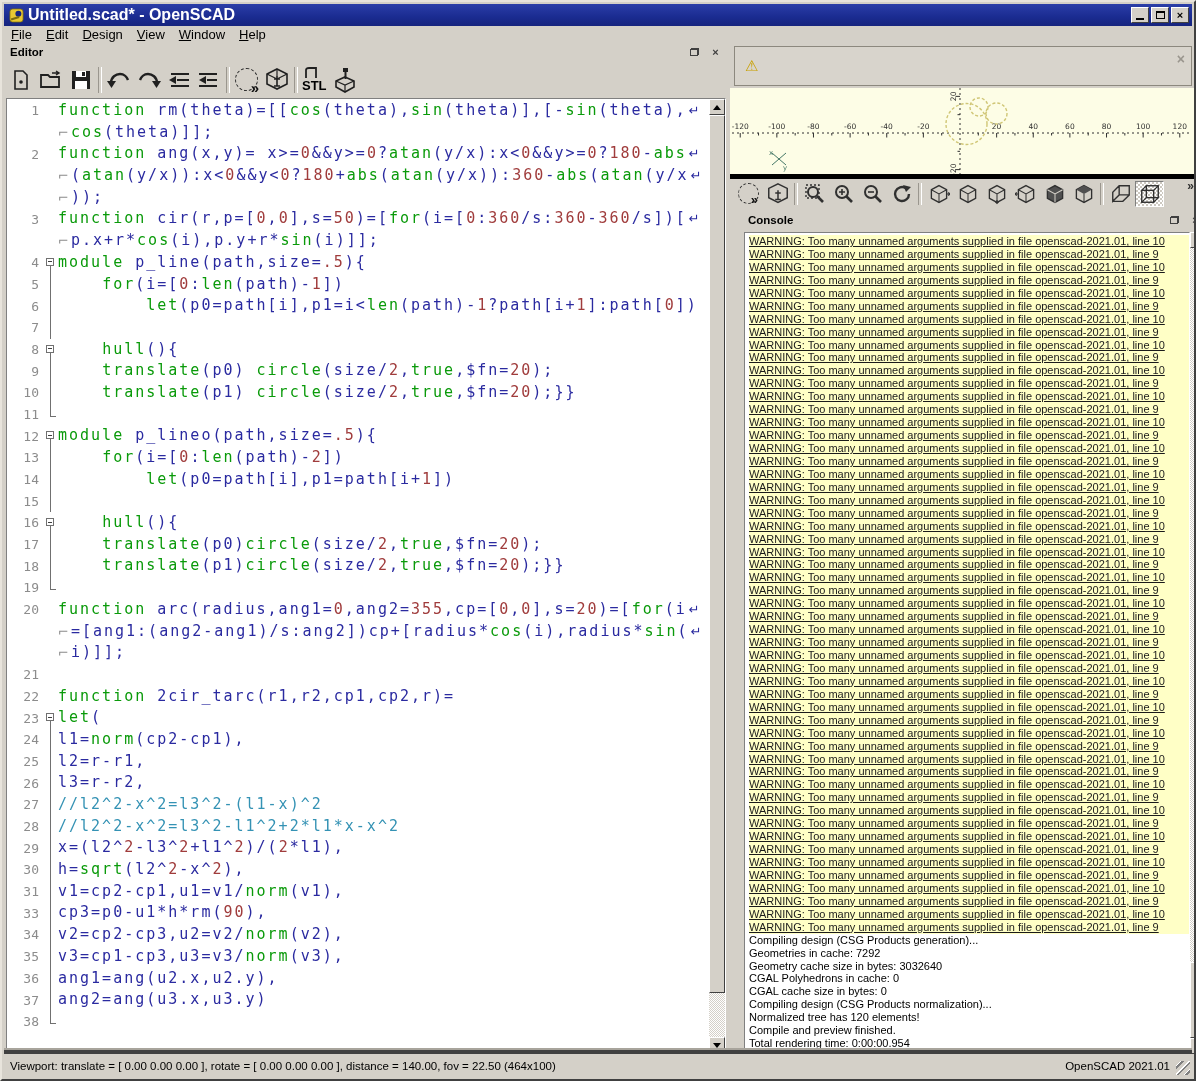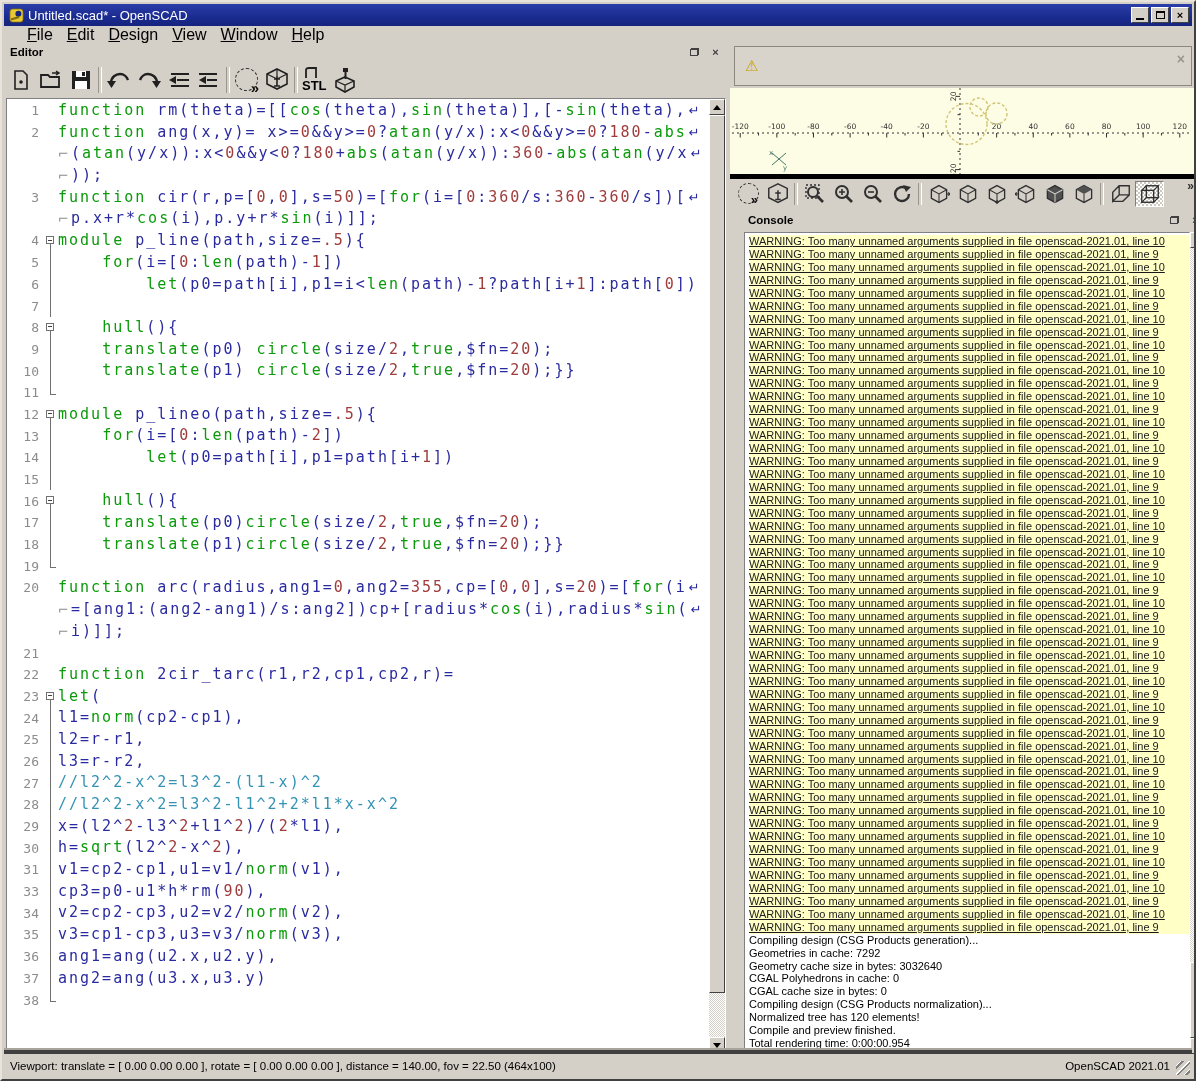--- a/index.html
+++ b/index.html
@@ -3,29 +3,29 @@
 <meta charset="utf-8">
 <style>
   html,body{margin:0;padding:0;background:#9a9a9a;font-family:"Liberation Sans",sans-serif;}
   #win{position:relative;width:1196px;height:1081px;background:#d4d0c8;
        border:2px solid;border-color:#e8e4dc #404040 #404040 #e8e4dc;box-sizing:border-box;overflow:hidden;}
   
   #titlebar{position:absolute;left:2px;top:2px;right:2px;height:22px;
     background:linear-gradient(180deg,#2b3ea8 0%,#1a2b90 60%,#16247e 100%);
     display:flex;align-items:center;padding:0 3px;}
   #titlebar .app-ico{width:15px;height:15px;margin:0 4px 0 2px;}
-  #title-text{color:#fff;font-weight:normal;font-size:13px;flex:1;white-space:nowrap;}
+  #title-text{color:#fff;font-weight:bold;font-size:16px;flex:1;white-space:nowrap;}
   .winbtn{width:18px;height:16px;background:#d4d0c8;border:1px solid;border-color:#fff #404040 #404040 #fff;
     margin-left:2px;display:flex;align-items:center;justify-content:center;font-size:11px;line-height:1;
     color:#000;font-weight:bold;box-sizing:border-box;}
   .winbtn .minbar{width:8px;height:2px;background:#000;margin-top:8px;}
   .winbtn .maxbox{width:9px;height:8px;border:1px solid #000;border-top:2px solid #000;box-sizing:border-box;}
   
-  #menubar{position:absolute;left:18px;top:24px;right:2px;height:17px;display:flex;align-items:center;
-    font-size:16px;color:#000;background:#d4d0c8;}
+  #menubar{position:absolute;left:2px;top:24px;right:2px;height:17px;display:flex;align-items:center;
+    font-size:13px;color:#000;background:#d4d0c8;}
   .menu-item{padding:1px 7px;white-space:nowrap;}
   .menu-item u{text-decoration:underline;}
   
   .panel-header{position:absolute;left:0;top:0;right:0;height:20px;font-size:11.5px;font-weight:bold;color:#000;
     display:flex;align-items:center;padding:0 6px;box-sizing:border-box;}
   .dockbtns{margin-left:auto;display:flex;gap:8px;}
   .dockbtn{width:13px;height:12px;display:flex;align-items:center;justify-content:center;color:#404040;
     font-size:11px;line-height:1;}
   .float-glyph{position:relative;width:9px;height:8px;}
   .float-glyph::before{content:"";position:absolute;right:0;top:0;width:6px;height:5px;border:1px solid #404040;}
@@ -218,20 +218,21 @@
             <path d="M12.5 5 V12" stroke="#202020" stroke-width="2"></path>
             <polygon points="12,10 21,14 21,20 12,25 3,20 3,14" fill="none" stroke="#202020" stroke-width="1.6"></polygon>
             <path d="M3 14 L12 18 L21 14 M12 18 V25" stroke="#202020" stroke-width="1.2" fill="none"></path>
           </svg>
       </span>
     </div>
 
     <div id="editor-body">
       <div id="code-rows">
           <div class="code-row"><span class="ln">1</span><span class="fold"></span><span class="codetext"><span class="tok-k">function</span><span class="tok-d"> rm(theta)=[[</span><span class="tok-k">cos</span><span class="tok-d">(theta),</span><span class="tok-k">sin</span><span class="tok-d">(theta)],[-</span><span class="tok-k">sin</span><span class="tok-d">(theta),</span><span class="wrapmark">↵</span></span></div>
+          <div class="code-row"><span class="ln"></span><span class="fold"></span><span class="codetext"><span class="leadmark">⌐</span><span class="tok-k">cos</span><span class="tok-d">(theta)]];</span></span></div>
           <div class="code-row"><span class="ln">2</span><span class="fold"></span><span class="codetext"><span class="tok-k">function</span><span class="tok-d"> ang(x,y)= x&gt;=</span><span class="tok-n">0</span><span class="tok-d">&amp;&amp;y&gt;=</span><span class="tok-n">0</span><span class="tok-d">?</span><span class="tok-k">atan</span><span class="tok-d">(y/x):x&lt;</span><span class="tok-n">0</span><span class="tok-d">&amp;&amp;y&gt;=</span><span class="tok-n">0</span><span class="tok-d">?</span><span class="tok-n">180</span><span class="tok-d">-</span><span class="tok-k">abs</span><span class="wrapmark">↵</span></span></div>
           <div class="code-row"><span class="ln"></span><span class="fold"></span><span class="codetext"><span class="leadmark">⌐</span><span class="tok-d">(</span><span class="tok-k">atan</span><span class="tok-d">(y/x)):x&lt;</span><span class="tok-n">0</span><span class="tok-d">&amp;&amp;y&lt;</span><span class="tok-n">0</span><span class="tok-d">?</span><span class="tok-n">180</span><span class="tok-d">+</span><span class="tok-k">abs</span><span class="tok-d">(</span><span class="tok-k">atan</span><span class="tok-d">(y/x)):</span><span class="tok-n">360</span><span class="tok-d">-</span><span class="tok-k">abs</span><span class="tok-d">(</span><span class="tok-k">atan</span><span class="tok-d">(y/x</span><span class="wrapmark">↵</span></span></div>
           <div class="code-row"><span class="ln"></span><span class="fold"></span><span class="codetext"><span class="leadmark">⌐</span><span class="tok-d">));</span></span></div>
           <div class="code-row"><span class="ln">3</span><span class="fold"></span><span class="codetext"><span class="tok-k">function</span><span class="tok-d"> cir(r,p=[</span><span class="tok-n">0</span><span class="tok-d">,</span><span class="tok-n">0</span><span class="tok-d">],s=</span><span class="tok-n">50</span><span class="tok-d">)=[</span><span class="tok-k">for</span><span class="tok-d">(i=[</span><span class="tok-n">0</span><span class="tok-d">:</span><span class="tok-n">360</span><span class="tok-d">/s:</span><span class="tok-n">360</span><span class="tok-d">-</span><span class="tok-n">360</span><span class="tok-d">/s])[</span><span class="wrapmark">↵</span></span></div>
           <div class="code-row"><span class="ln"></span><span class="fold"></span><span class="codetext"><span class="leadmark">⌐</span><span class="tok-d">p.x+r*</span><span class="tok-k">cos</span><span class="tok-d">(i),p.y+r*</span><span class="tok-k">sin</span><span class="tok-d">(i)]];</span></span></div>
           <div class="code-row"><span class="ln">4</span><span class="fold box"><i></i></span><span class="codetext"><span class="tok-k">module</span><span class="tok-d"> p_line(path,size=</span><span class="tok-n">.5</span><span class="tok-d">){</span></span></div>
           <div class="code-row"><span class="ln">5</span><span class="fold line"></span><span class="codetext"><span class="tok-d">    </span><span class="tok-k">for</span><span class="tok-d">(i=[</span><span class="tok-n">0</span><span class="tok-d">:</span><span class="tok-k">len</span><span class="tok-d">(path)-</span><span class="tok-n">1</span><span class="tok-d">])</span></span></div>
           <div class="code-row"><span class="ln">6</span><span class="fold line"></span><span class="codetext"><span class="tok-d">        </span><span class="tok-k">let</span><span class="tok-d">(p0=path[i],p1=i&lt;</span><span class="tok-k">len</span><span class="tok-d">(path)-</span><span class="tok-n">1</span><span class="tok-d">?path[i+</span><span class="tok-n">1</span><span class="tok-d">]:path[</span><span class="tok-n">0</span><span class="tok-d">])</span></span></div>
           <div class="code-row"><span class="ln">7</span><span class="fold line"></span><span class="codetext"></span></div>
           <div class="code-row"><span class="ln">8</span><span class="fold box"><i></i></span><span class="codetext"><span class="tok-d">    </span><span class="tok-k">hull</span><span class="tok-d">(){</span></span></div>

